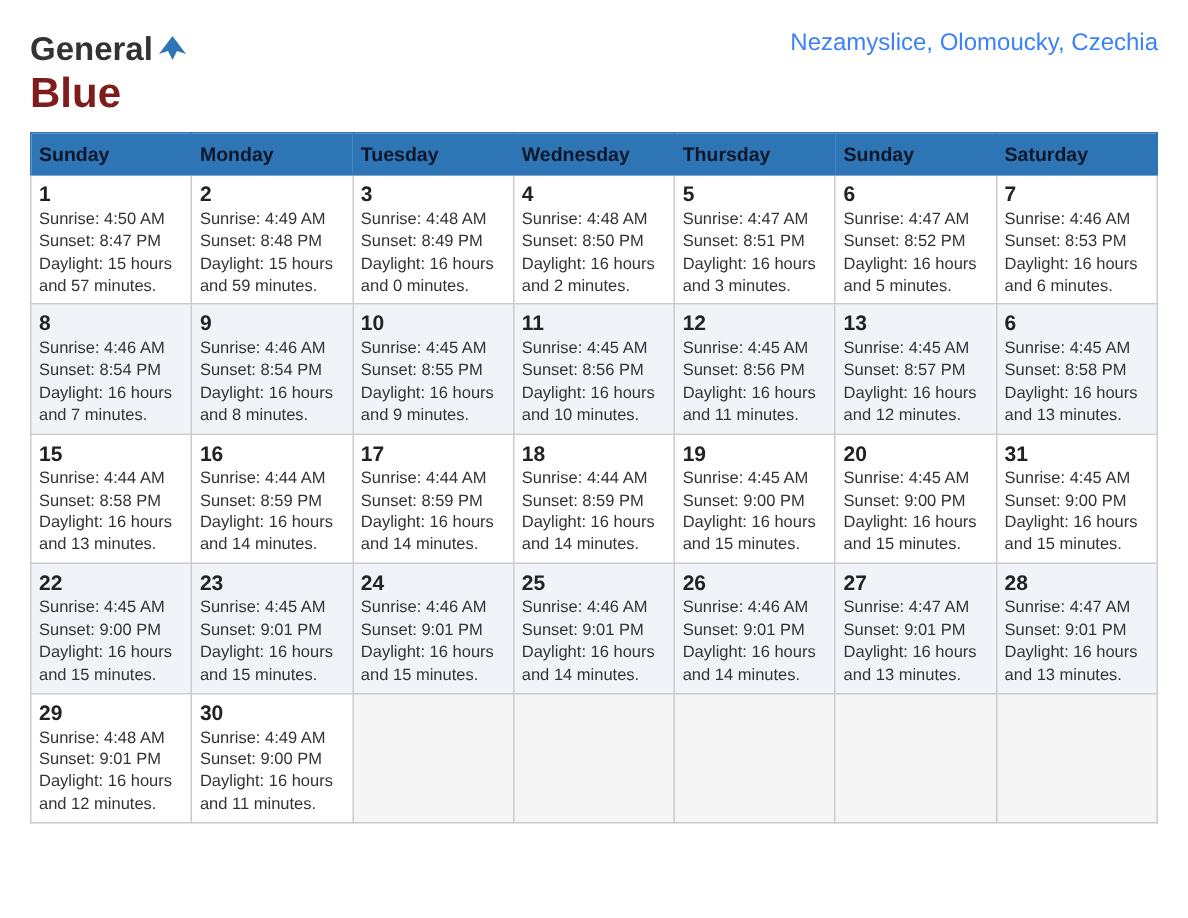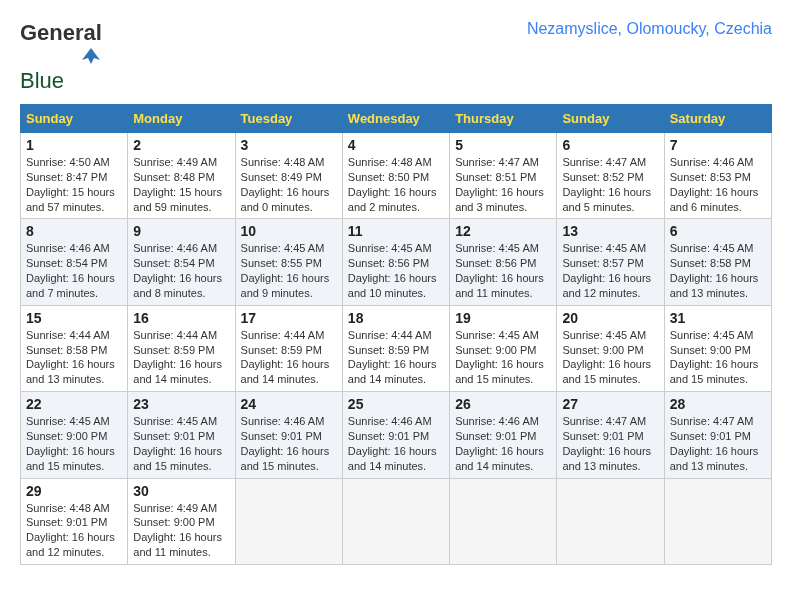--- a/index.html
+++ b/index.html
@@ -16,43 +16,42 @@
       align-items: flex-start;
       margin-bottom: 10px;
     }
     .logo {
       display: flex;
       flex-direction: column;
       align-items: flex-start;
     }
     .logo-row {
       display: flex;
-      align-items: flex-end;
-      flex-direction: column;
+      align-items: center;
     }
     .title-area {
       text-align: right;
     }
     .calendar-title {
       font-size: 32px;
       color: #333;
       font-weight: normal;
     }
     .calendar-subtitle {
       font-size: 16px;
       color: #3b82f6;
     }
     .calendar {
       width: 100%;
       border-collapse: collapse;
       font-size: 11px;
     }
     .calendar th {
       background-color: #2e75b6;
-      color: #fde047;
+      color: #0f172a;
       text-align: left;
       padding: 6px 5px;
       font-size: 13px;
       font-weight: bold;
       border: 1px solid #2e75b6;
     }
     .calendar td {
       vertical-align: top;
       border: 1px solid #ccc;
       padding: 4px 5px;
@@ -90,21 +89,21 @@
 
 <div class="header-area">
   <div class="logo">
     <div class="logo-row">
       <span style="font-size:22px;font-weight:bold;color:#333;">General</span>
       <svg width="22" height="22" viewBox="0 0 22 22" style="margin-left:2px;">
         <polygon points="11,2 20,14 14,12 11,18 8,12 2,14" fill="#2e75b6"></polygon>
       </svg>
     </div>
     <div>
-      <span style="font-size:22px;font-weight:normal;color:#14532d;">Blue</span>
+      <span style="font-size:28px;font-weight:bold;color:#7f1d1d;">Blue</span>
     </div>
   </div>
   <div class="title-area">
     <div class="calendar-subtitle">Nezamyslice, Olomoucky, Czechia</div>
   </div>
 </div>
 
 <table class="calendar">
   <thead>
     <tr>

